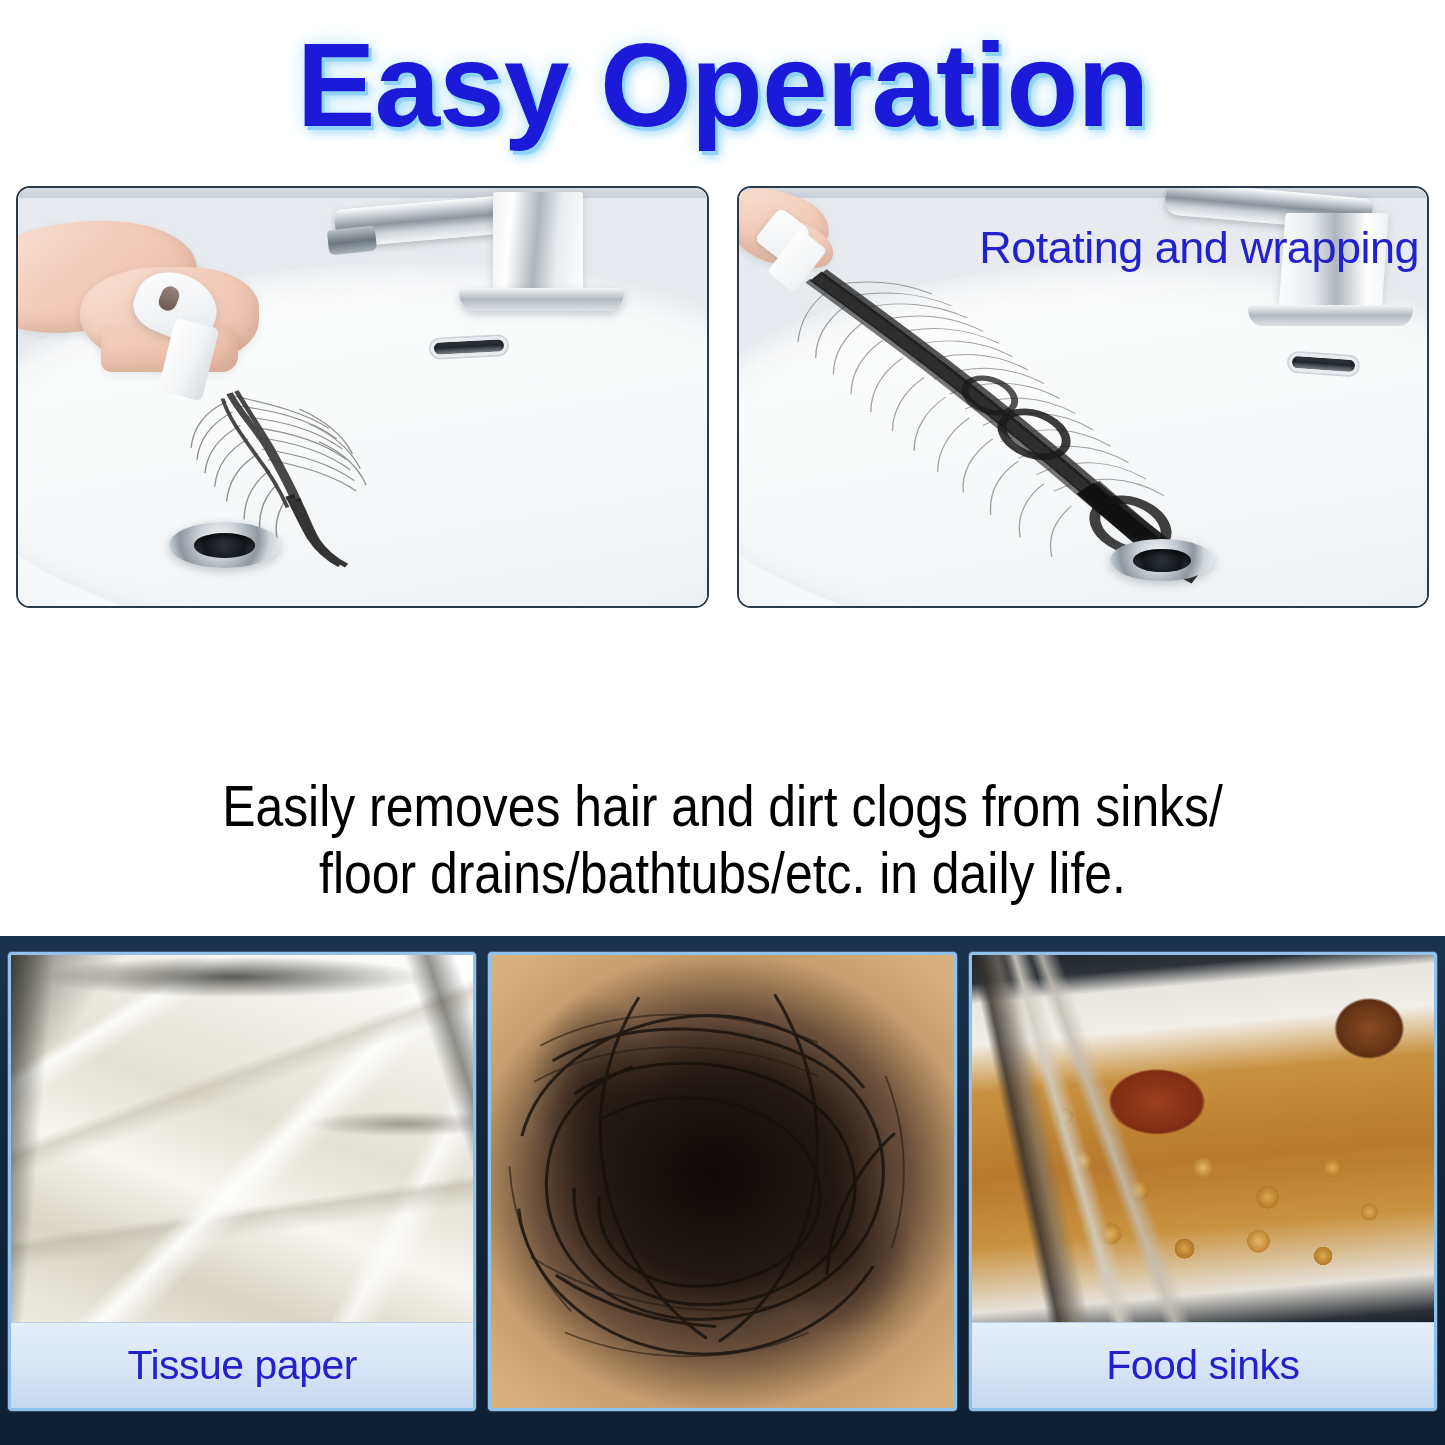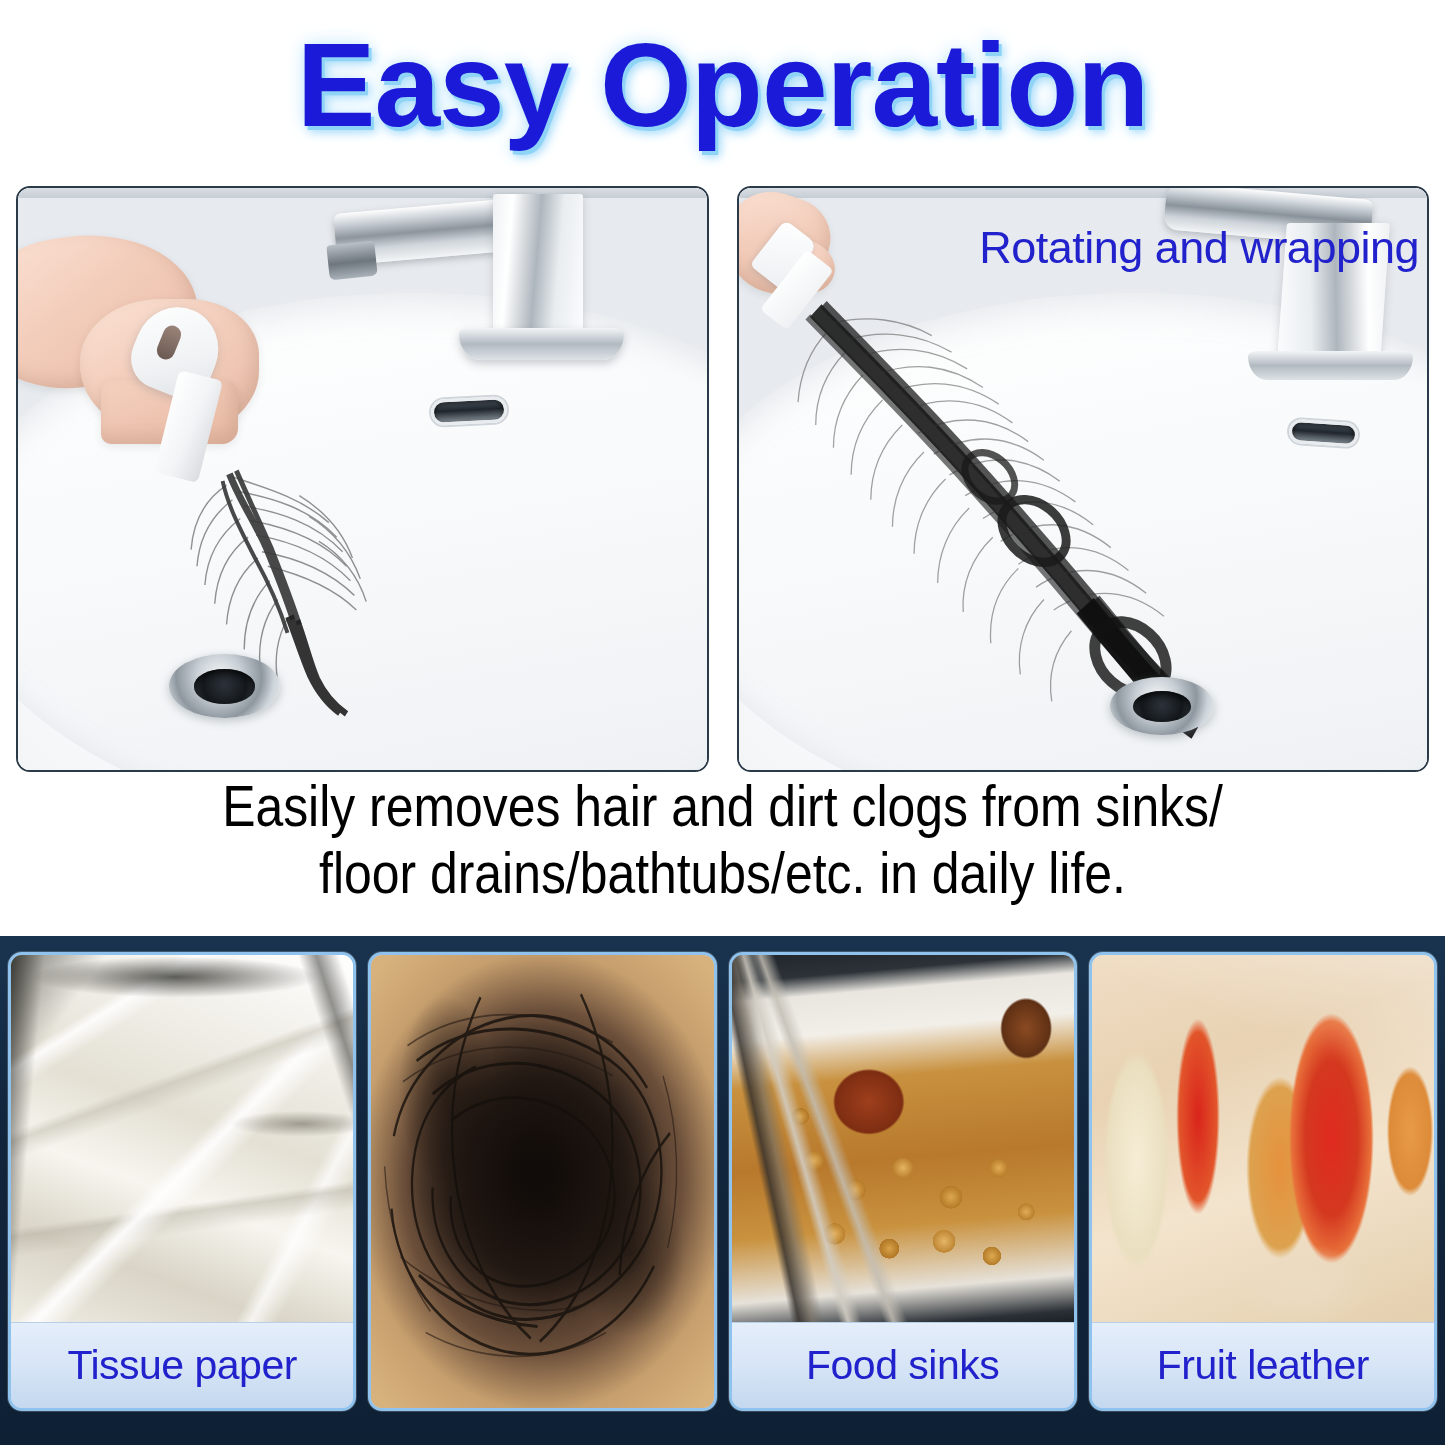--- a/index.html
+++ b/index.html
@@ -33,21 +33,21 @@
        0 0 18px #bfe6fc;
     white-space: nowrap;
   }
 
   
   .top-panels {
     position: absolute;
     top: 186px;
     left: 16px;
     right: 16px;
-    height: 586px;
+    height: 422px;
     display: flex;
     gap: 28px;
     border-radius: 27px;
   }
   .photo-panel {
     position: relative;
     flex: 1;
     border: 2px solid #2b3a48;
     border-radius: 14px;
     overflow: hidden;
@@ -298,21 +298,21 @@
     background:
       linear-gradient(180deg,#19334f 0%, #11253c 40%, #0e2034 100%);
     display: flex;
     gap: 12px;
     padding: 16px 8px 34px 8px;
   }
   .cat-card {
     position: relative;
     flex: 1;
     border: 3px solid #8fc3ee;
-    border-radius: 14px;
+    border-radius: 4px;
     overflow: hidden;
     background: #cfd9e4;
     box-shadow: 0 0 0 1px rgba(255,255,255,0.18);
     display: flex;
     flex-direction: column;
   }
   .cat-photo {
     position: relative;
     flex: 1;
     overflow: hidden;
@@ -598,17 +598,13 @@
         </g>
       </svg>
     </div>
   </div>
 
   <div class="cat-card">
     <div class="cat-photo ph-food"></div>
     <div class="cat-label">Food sinks</div>
   </div>
 
-  <div class="cat-card">
-    <div class="cat-photo ph-fruit"></div>
-    <div class="cat-label">Fruit leather</div>
-  </div>
 </div>
 
 </body></html>

